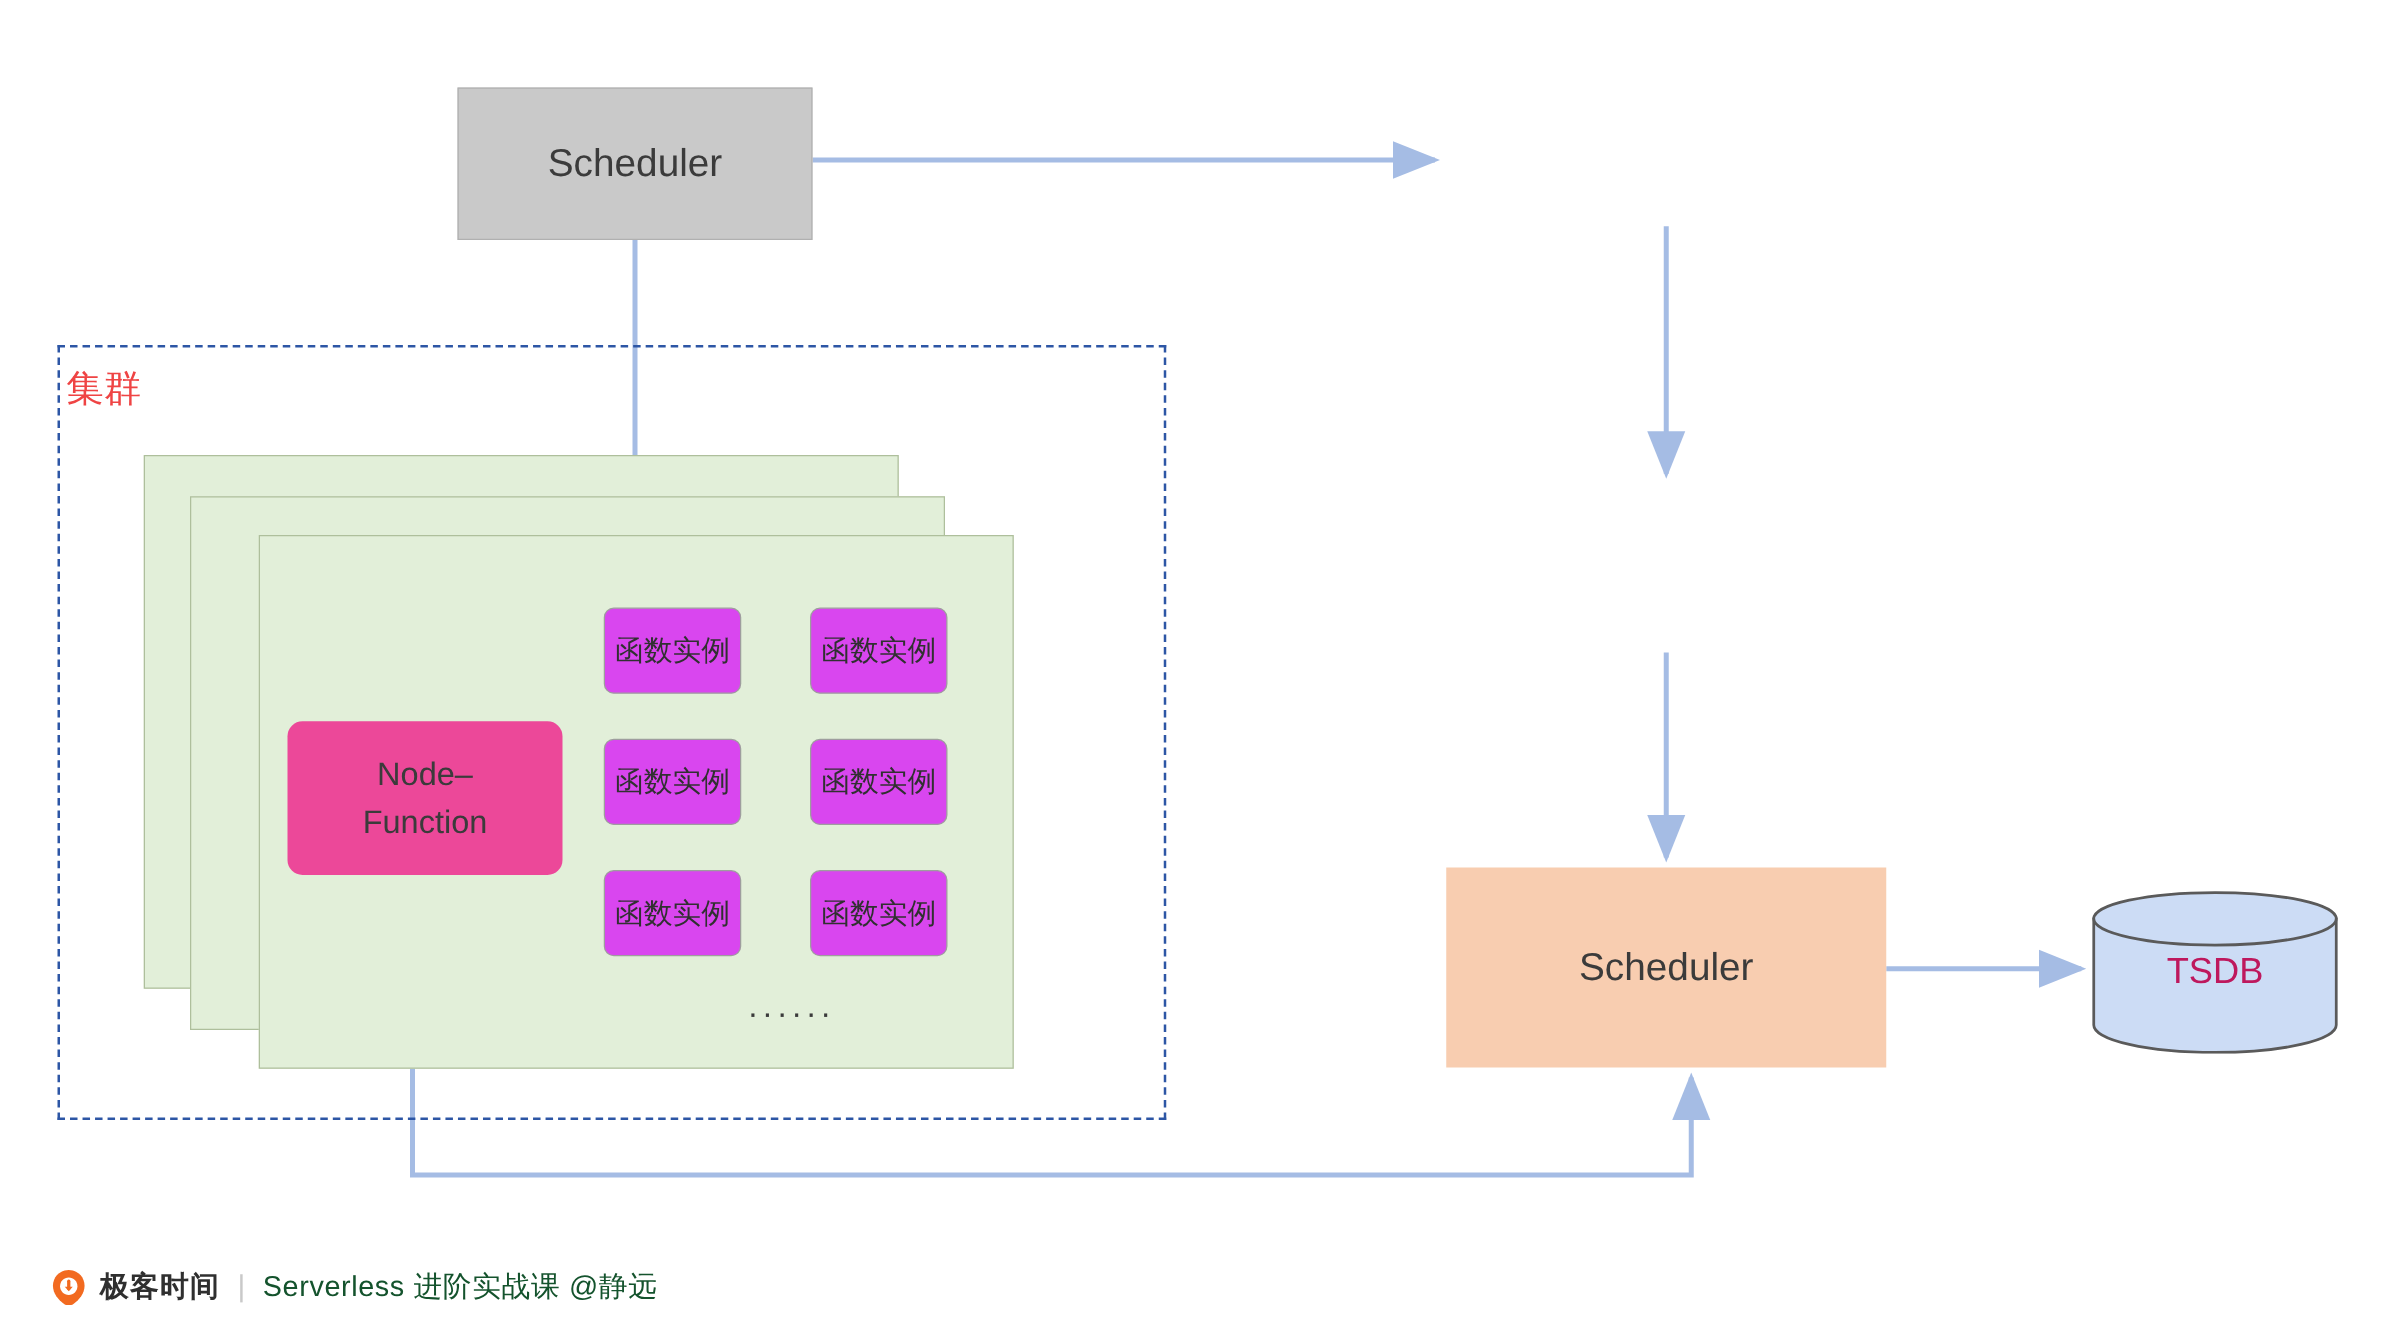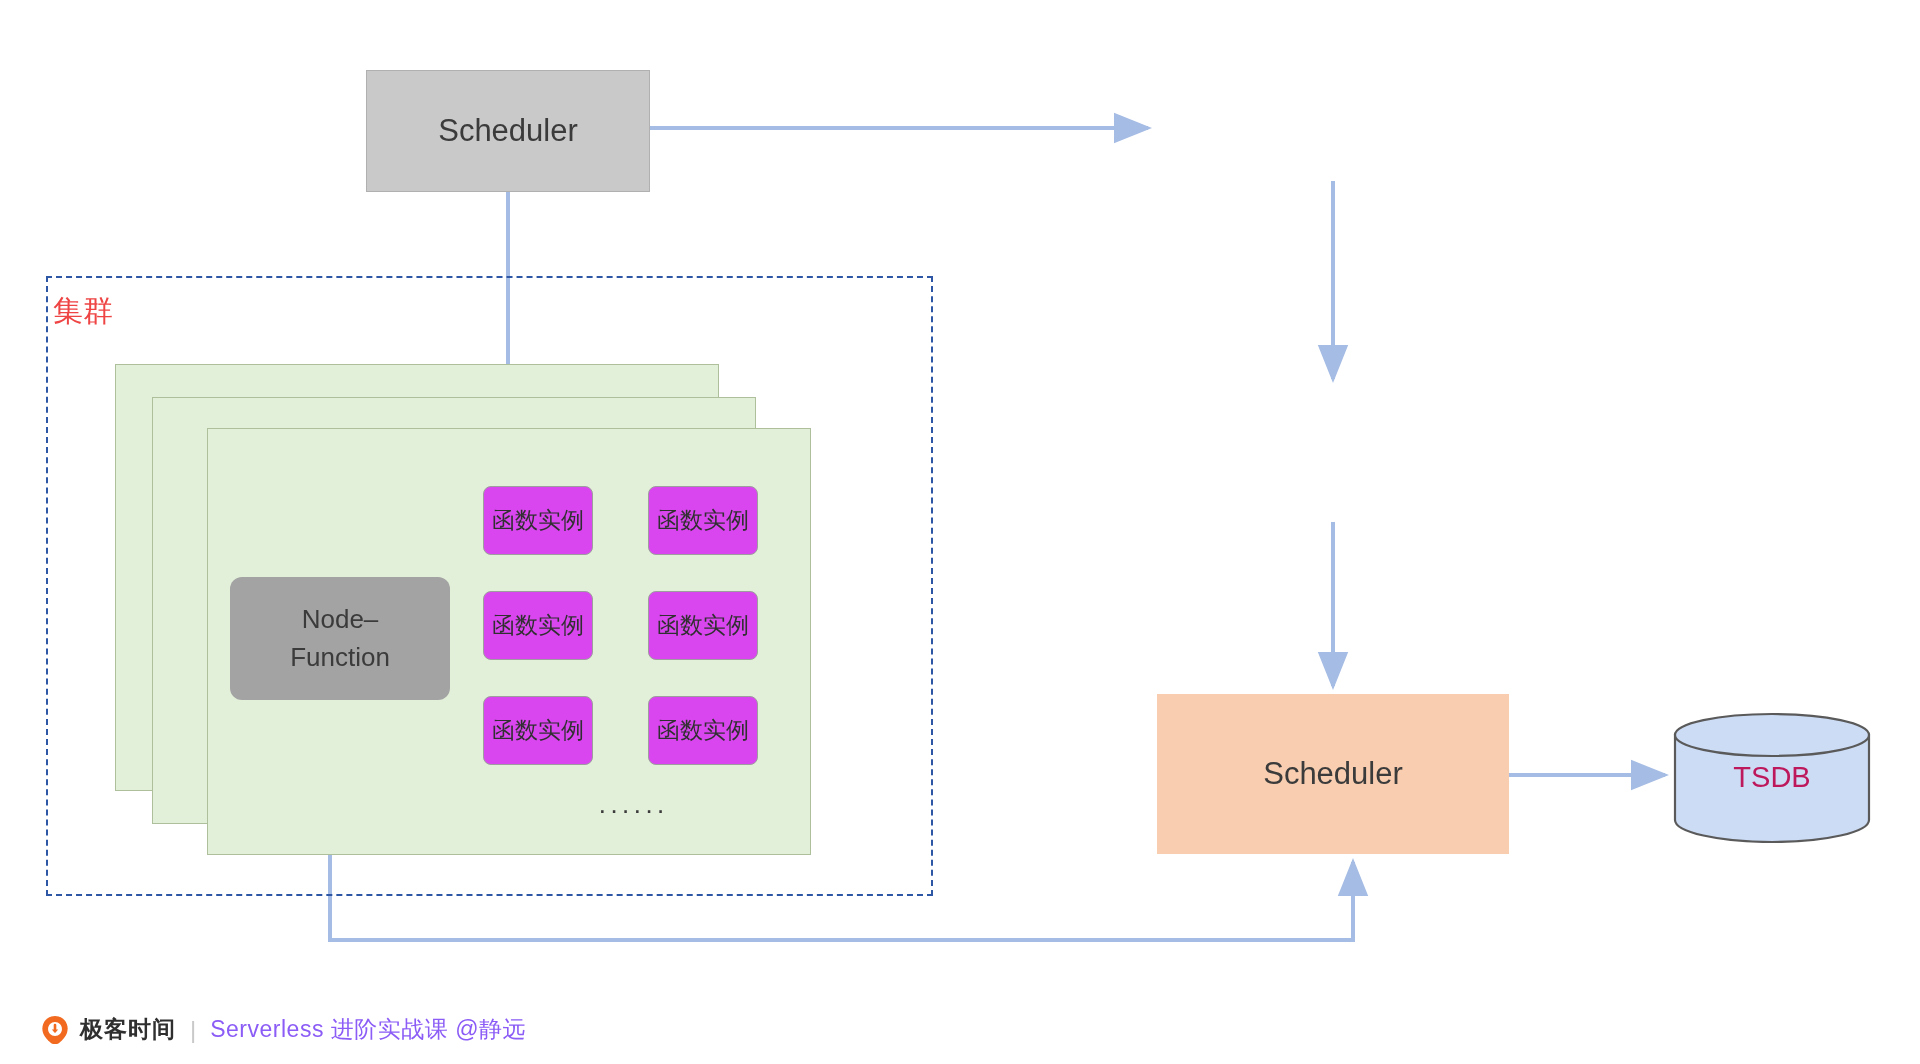--- a/index.html
+++ b/index.html
@@ -102,21 +102,21 @@
     box-sizing: border-box;
     z-index: 2;
   }
   #node-card-back  { left: 115px; top: 364px; width: 604px; height: 427px; }
   #node-card-mid   { left: 152px; top: 397px; width: 604px; height: 427px; }
   #node-card-front { left: 207px; top: 428px; width: 604px; height: 427px; z-index: 3; }
 
   
   #node-exporter {
     left: 230px; top: 577px; width: 220px; height: 123px;
-    background: #a3a3a3;
+    background: #ec4899;
     border-radius: 12px;
     font-size: 26px;
     line-height: 1.45;
     flex-direction: column;
     z-index: 4;
   }
 
   
   .fn-instance {
     position: absolute;
@@ -159,21 +159,21 @@
     letter-spacing: 1px;
     text-align: center;
   }
   #footer-divider {
     color: #c9c9c9;
     font-size: 24px;
     margin: 0 4px;
   }
   #footer-course {
     font-size: 23px;
-    color: #8b5cf6;
+    color: #14532d;
     letter-spacing: 0.5px;
   }
   #edges { position: absolute; left:0; top:0; z-index: 1; }
 </style>
 </head>
 <body>
 
 <div id="canvas">
 
   <svg id="edges" width="1920" height="1064">

